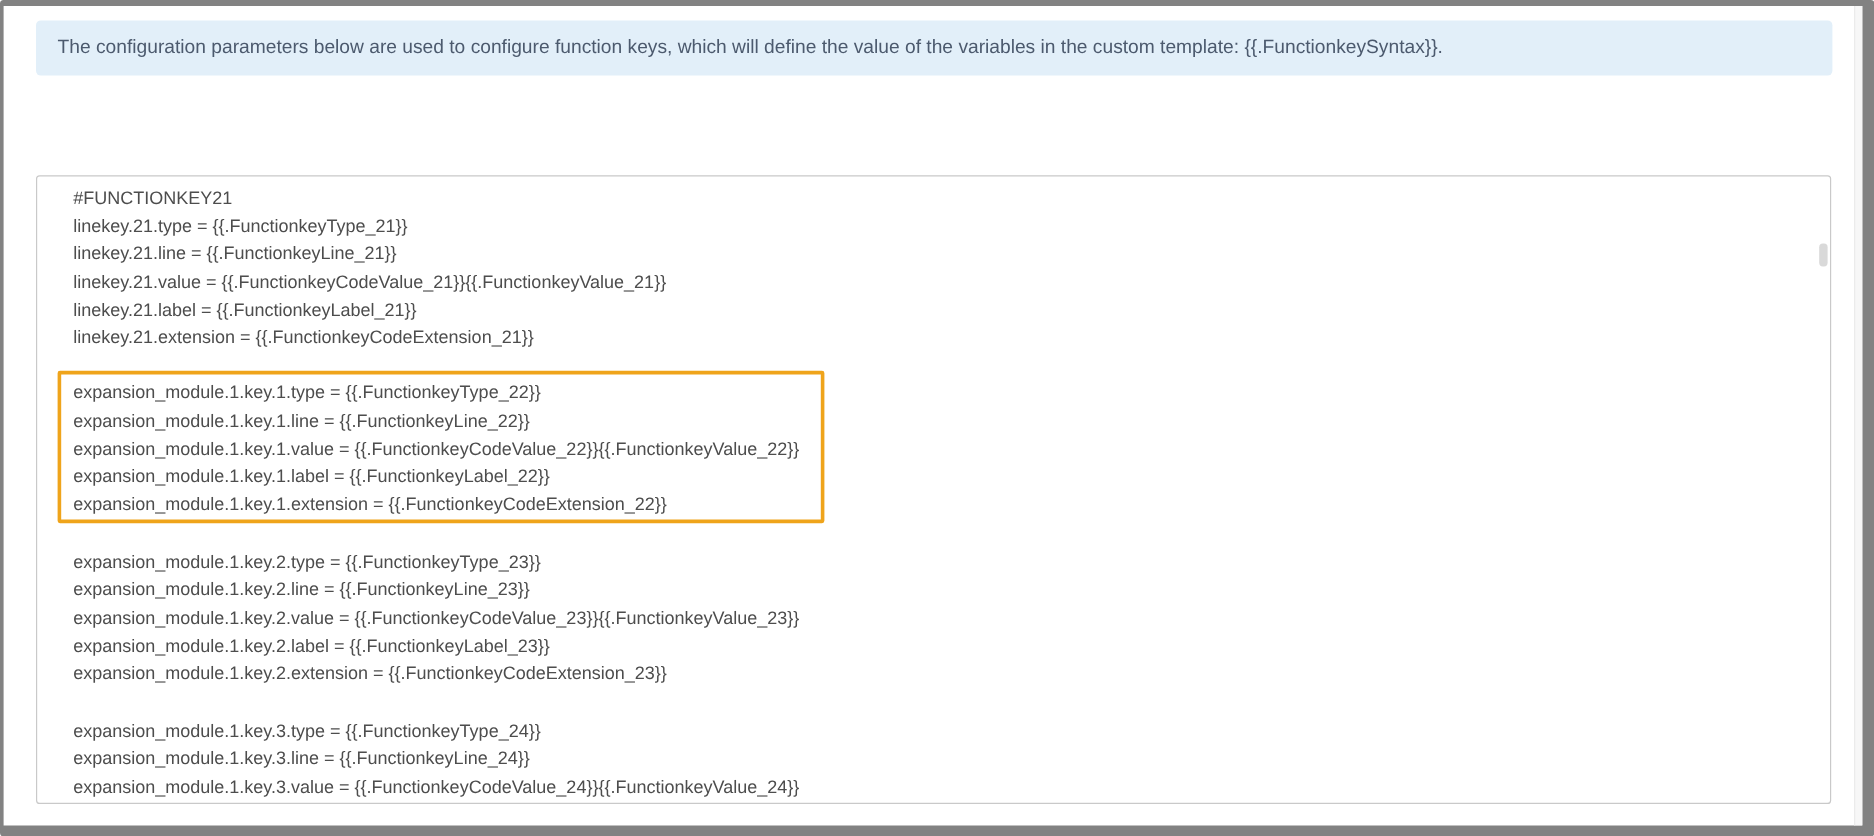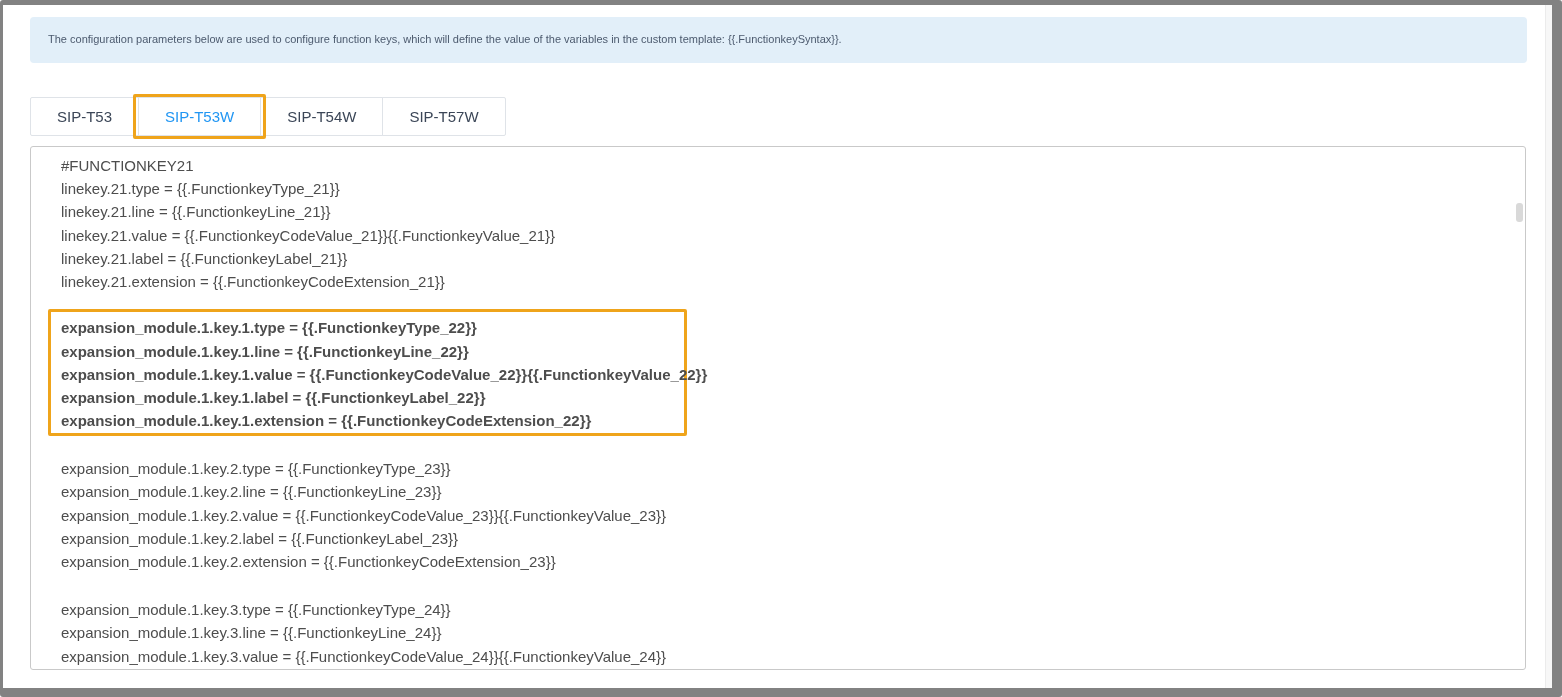--- a/index.html
+++ b/index.html
@@ -30,21 +30,21 @@
 
   
   .banner {
     position: absolute;
     left: 27px; top: 12px;
     width: 1461px;
     padding: 9px 18px 10px 18px;
     background: #e2eff9;
     border-radius: 4px;
     color: #4c5a6e;
-    font-size: 11px;
+    font-size: 16px;
     line-height: 27px;
   }
 
   
   .tabbar {
     position: absolute;
     left: 27px; top: 92px;
     display: flex;
     align-items: stretch;
   }
@@ -98,21 +98,20 @@
   }
   .code-block + .code-block { margin-top: 25px; }
   .code-block.annotated {
     border: 3px solid #efa41b;
     border-radius: 2px;
     padding: 4px 0 1px 10px;
     width: 623px;
     margin-left: -13px;
     margin-top: 16.2px;
     margin-bottom: -4px;
-    font-weight: bold;
   }
   .code-line { height: 23.2px; }
 
   
   .editor-scrollbar {
     position: absolute;
     top: 2px; right: 1px; bottom: 2px;
     width: 8px;
   }
   .editor-scrollbar .thumb {
@@ -127,35 +126,20 @@
 <body>
 
 <div class="frame">
 
   <div class="page-edge"></div>
 
   <div class="banner">
     <div class="banner-line">The configuration parameters below are used to configure function keys, which will define the value of the variables in the custom template: {{.FunctionkeySyntax}}.</div>
   </div>
 
-  <div class="tabbar" id="tabbar">
-      <div class="tab">
-        <span>SIP-T53</span>
-      </div>
-      <div class="tab active">
-        <span>SIP-T53W</span>
-        <div class="tab-annotation"></div>
-      </div>
-      <div class="tab">
-        <span>SIP-T54W</span>
-      </div>
-      <div class="tab">
-        <span>SIP-T57W</span>
-      </div>
-    </div>
 
   <div class="editor">
     <div class="code" id="code"><div class="code-block"><div class="code-line">#FUNCTIONKEY21</div><div class="code-line">linekey.21.type = {{.FunctionkeyType_21}}</div><div class="code-line">linekey.21.line = {{.FunctionkeyLine_21}}</div><div class="code-line">linekey.21.value = {{.FunctionkeyCodeValue_21}}{{.FunctionkeyValue_21}}</div><div class="code-line">linekey.21.label = {{.FunctionkeyLabel_21}}</div><div class="code-line">linekey.21.extension = {{.FunctionkeyCodeExtension_21}}</div></div><div class="code-block annotated"><div class="code-line">expansion_module.1.key.1.type = {{.FunctionkeyType_22}}</div><div class="code-line">expansion_module.1.key.1.line = {{.FunctionkeyLine_22}}</div><div class="code-line">expansion_module.1.key.1.value = {{.FunctionkeyCodeValue_22}}{{.FunctionkeyValue_22}}</div><div class="code-line">expansion_module.1.key.1.label = {{.FunctionkeyLabel_22}}</div><div class="code-line">expansion_module.1.key.1.extension = {{.FunctionkeyCodeExtension_22}}</div></div><div class="code-block"><div class="code-line">expansion_module.1.key.2.type = {{.FunctionkeyType_23}}</div><div class="code-line">expansion_module.1.key.2.line = {{.FunctionkeyLine_23}}</div><div class="code-line">expansion_module.1.key.2.value = {{.FunctionkeyCodeValue_23}}{{.FunctionkeyValue_23}}</div><div class="code-line">expansion_module.1.key.2.label = {{.FunctionkeyLabel_23}}</div><div class="code-line">expansion_module.1.key.2.extension = {{.FunctionkeyCodeExtension_23}}</div></div><div class="code-block"><div class="code-line">expansion_module.1.key.3.type = {{.FunctionkeyType_24}}</div><div class="code-line">expansion_module.1.key.3.line = {{.FunctionkeyLine_24}}</div><div class="code-line">expansion_module.1.key.3.value = {{.FunctionkeyCodeValue_24}}{{.FunctionkeyValue_24}}</div><div class="code-line">expansion_module.1.key.3.label = {{.FunctionkeyLabel_24}}</div></div></div>
     <div class="editor-scrollbar">
       <div class="thumb"></div>
     </div>
   </div>
 
 </div>
 

